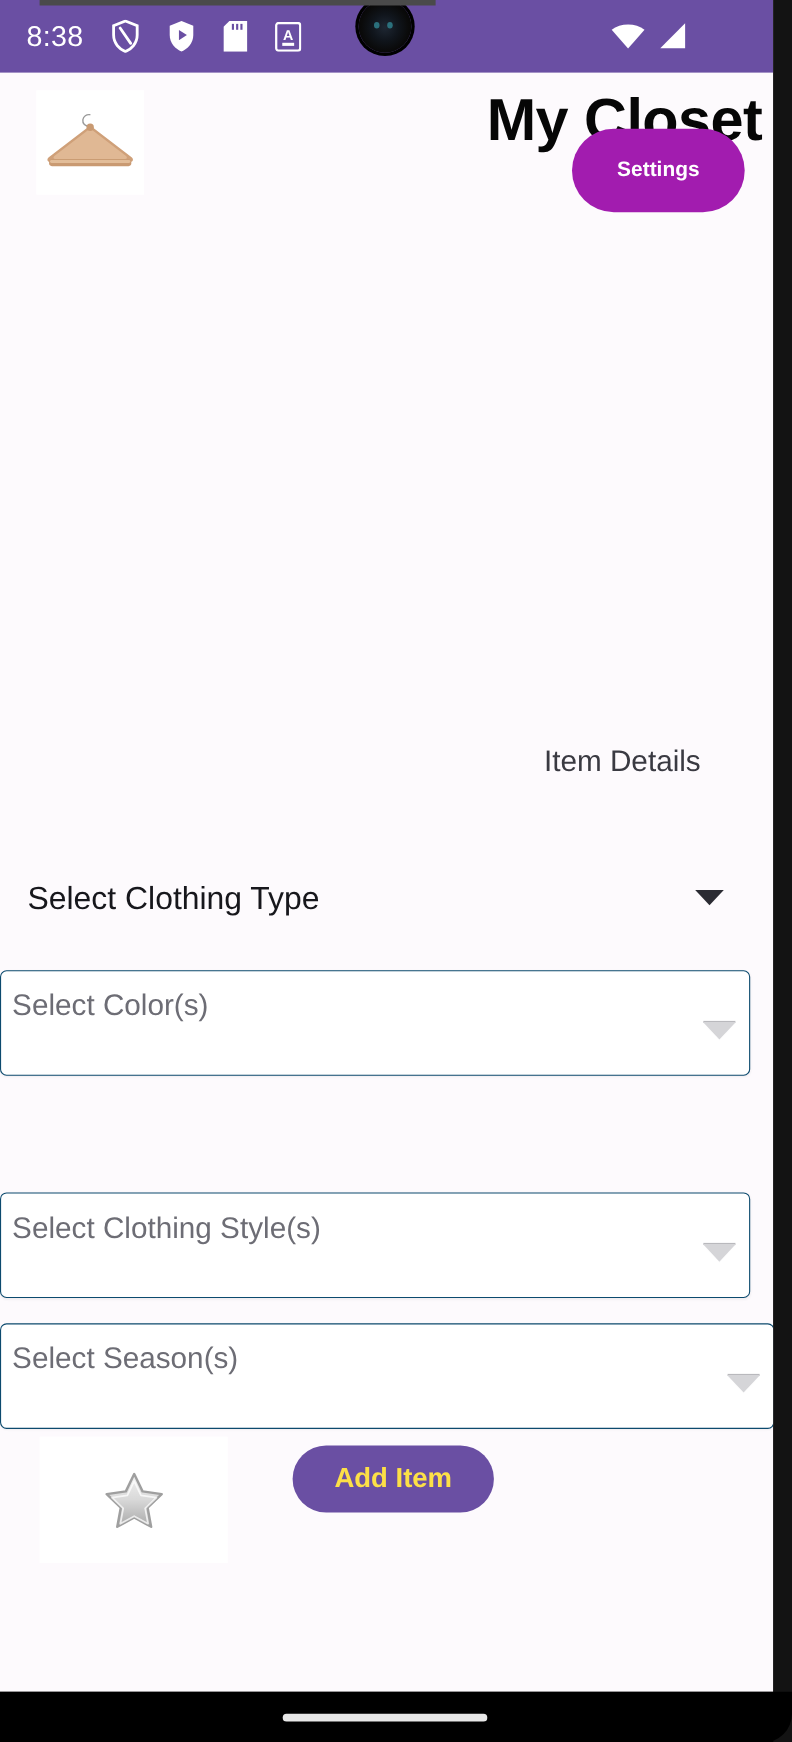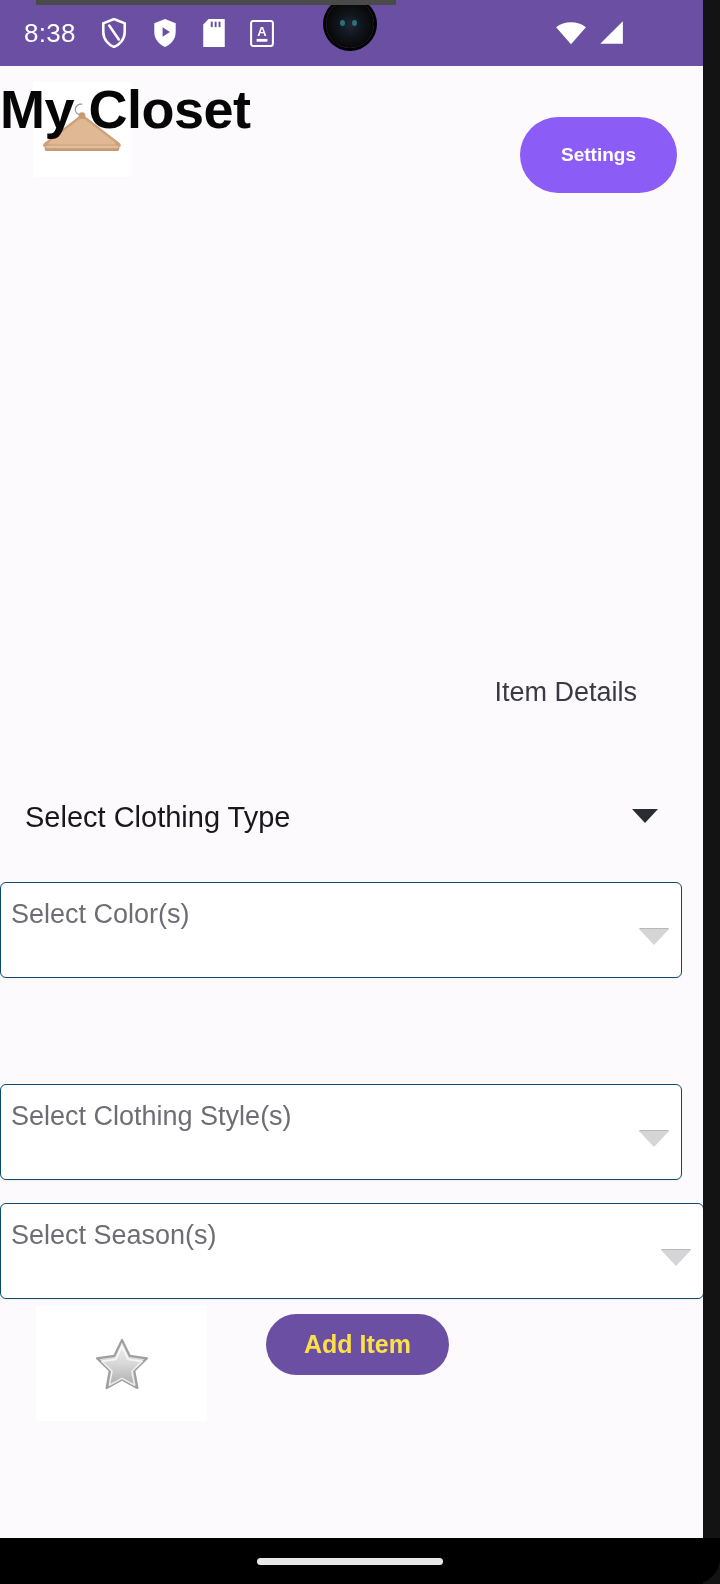--- a/index.html
+++ b/index.html
@@ -68,29 +68,29 @@
   #header{
     position:absolute;left:0;top:66px;width:703px;height:130px;
   }
   #logo-card{
     position:absolute;left:33px;top:16px;width:98px;height:95px;
     background:#ffffff;
     display:flex;align-items:center;justify-content:center;
   }
   #app-title{
     position:absolute;left:0;top:12px;width:703px;
-    text-align:left;
+    text-align:right;
     font-size:54px;font-weight:700;color:#060606;
     letter-spacing:-.5px;
     padding-right:10px;
     box-sizing:border-box;
   }
   #settings-button{
     position:absolute;left:520px;top:51px;width:157px;height:76px;
-    background:#8b5cf6;
+    background:#a21caf;
     border:none;border-radius:38px;
     color:#ffffff;font-size:19px;font-weight:700;
     font-family:"Liberation Sans", sans-serif;
     cursor:pointer;
     display:flex;align-items:center;justify-content:center;
   }
 
   
   #content{
     position:absolute;left:0;top:196px;width:703px;height:1342px;

